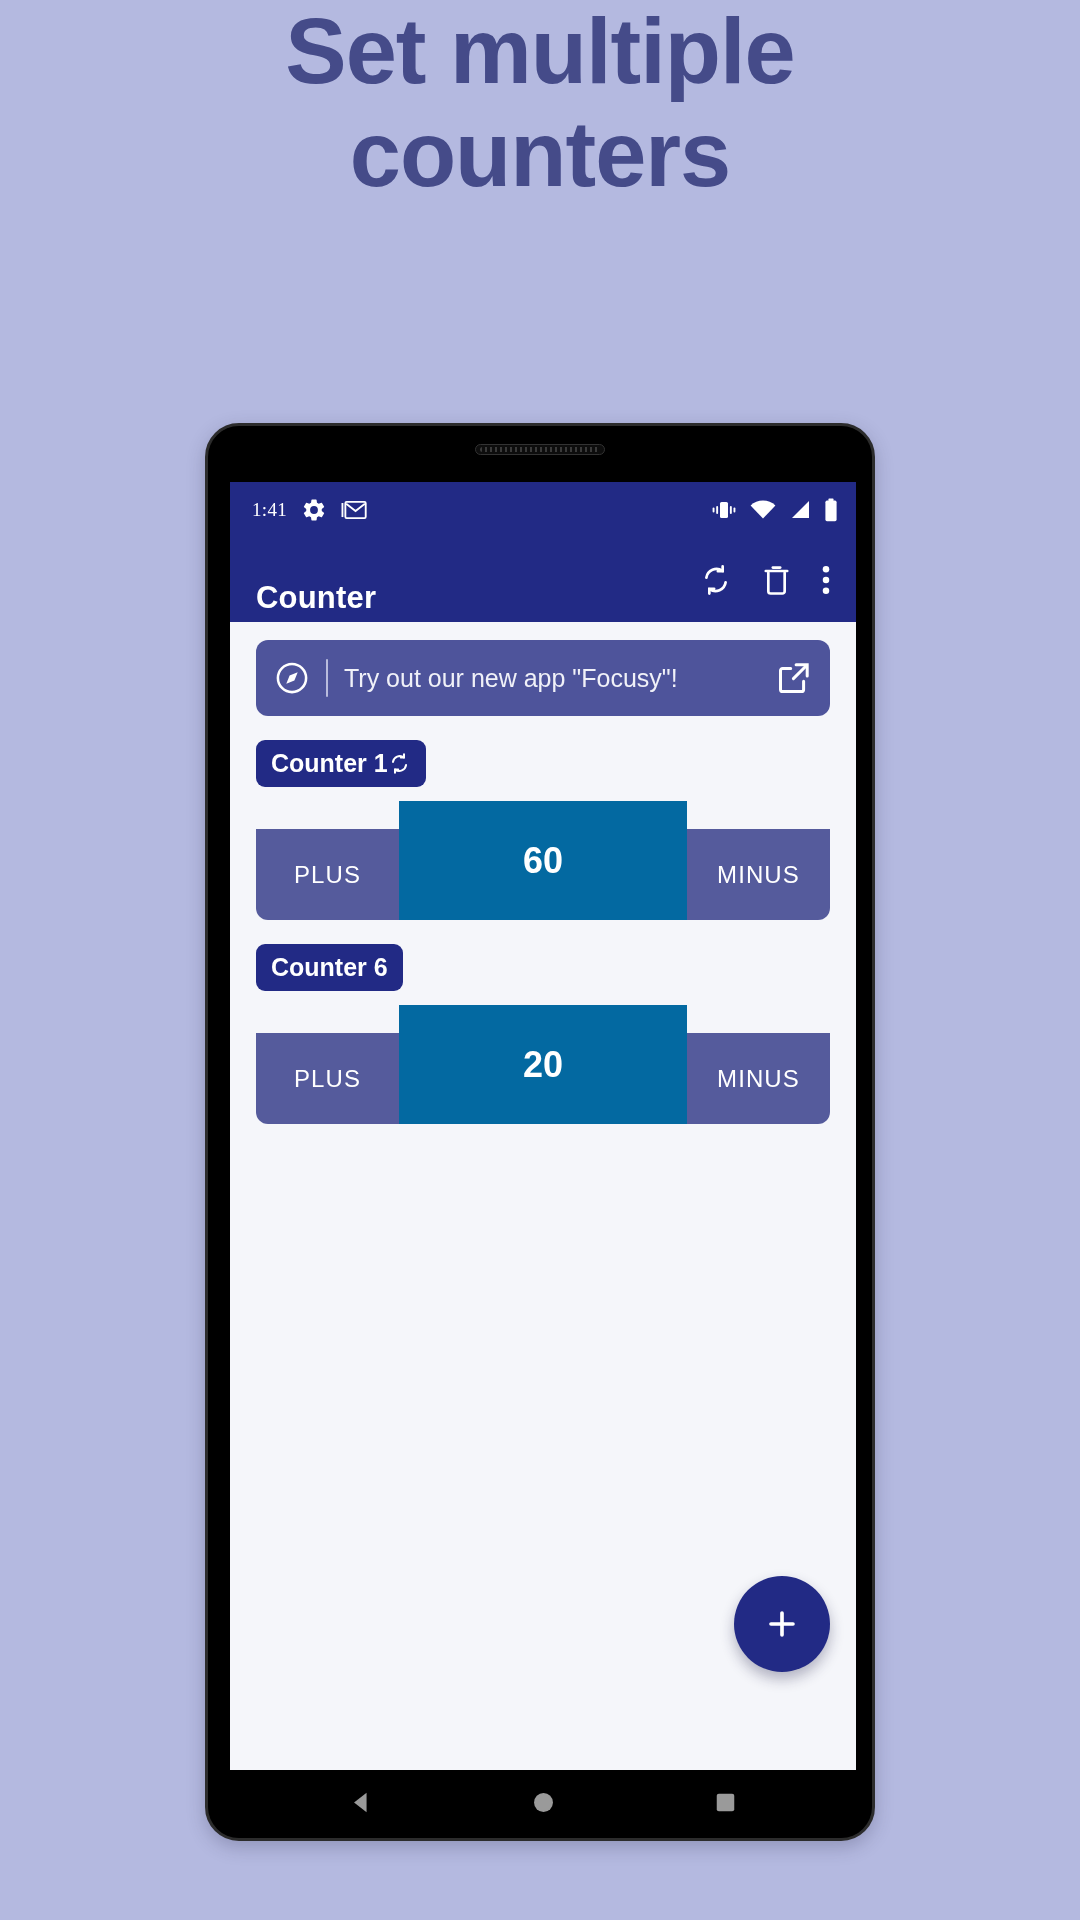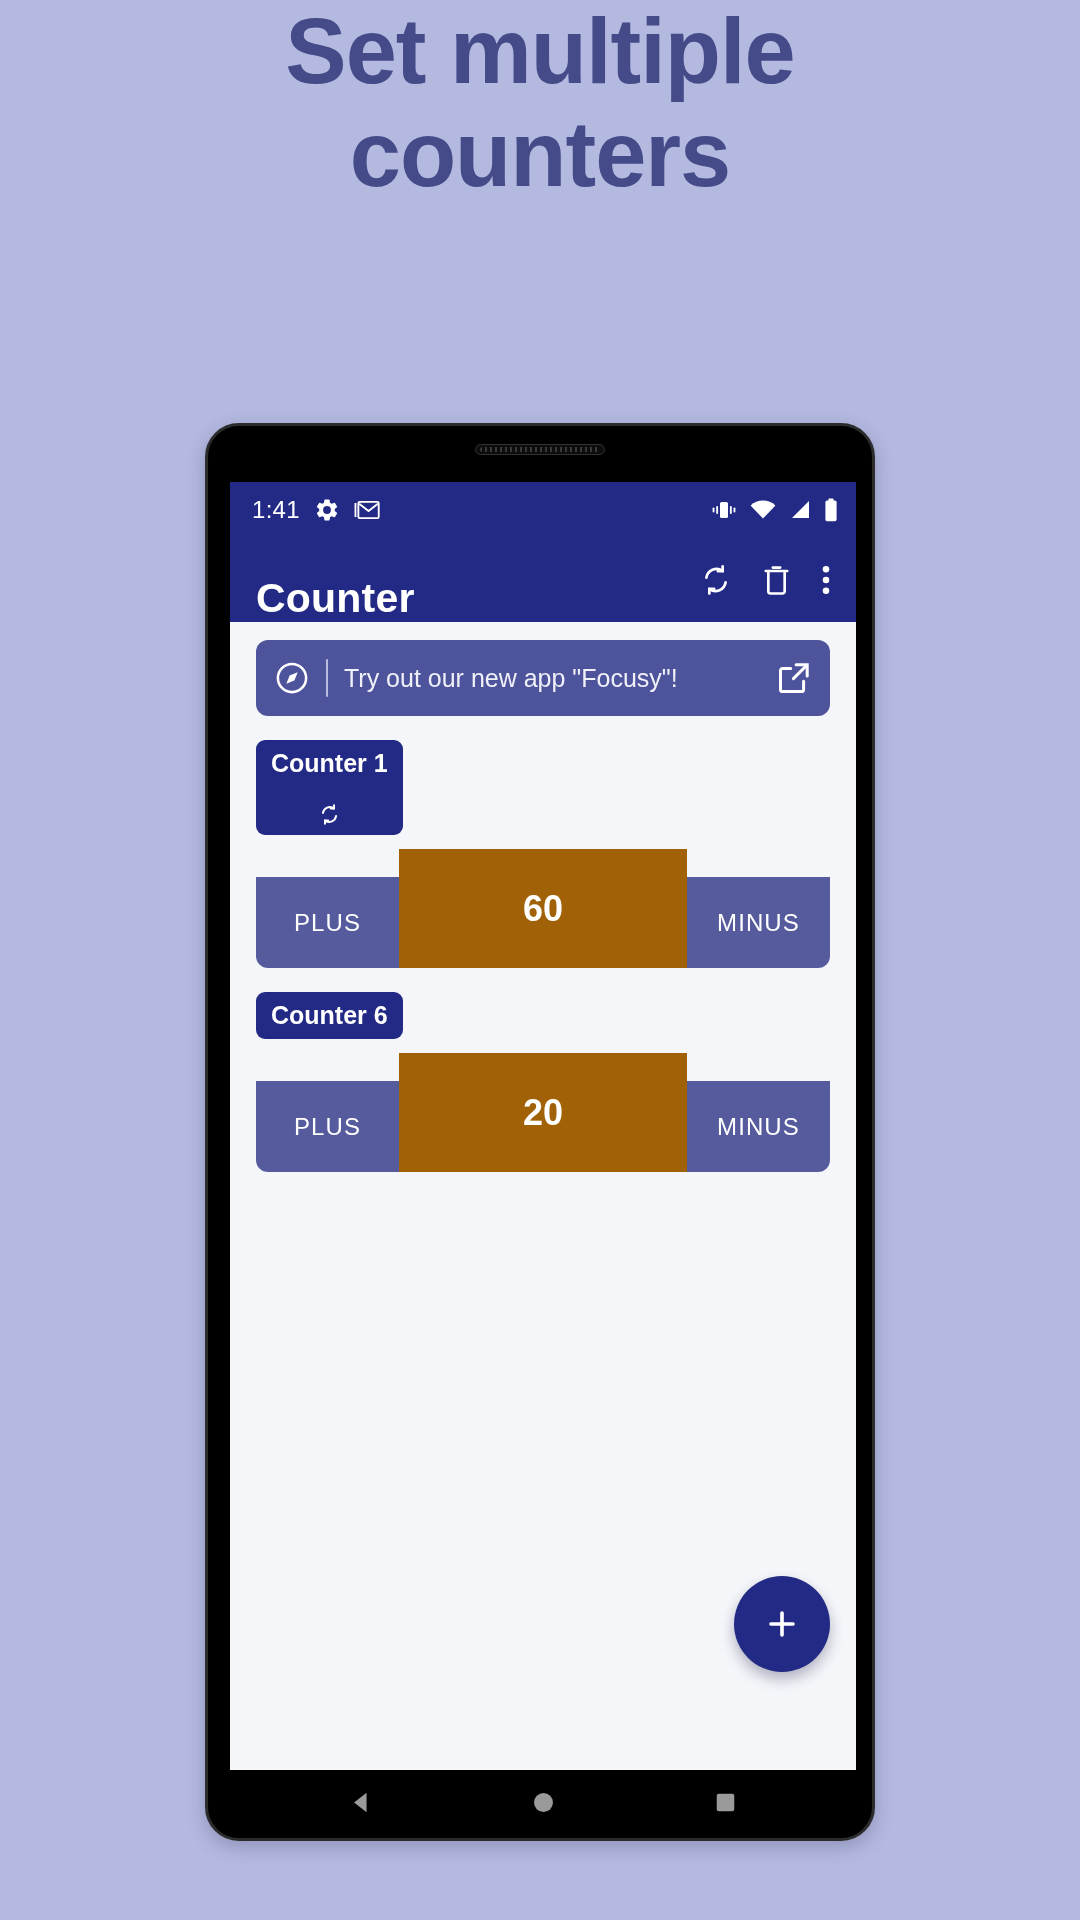--- a/index.html
+++ b/index.html
@@ -88,42 +88,43 @@
     align-items: center;
     padding: 0 18px 0 22px;
     color: #ffffff;
   }
   .status-left {
     display: flex;
     align-items: center;
     gap: 14px;
   }
   .status-time {
-    font-size: 24px;
+    font-size: 19px;
     letter-spacing: 0.3px;
+    font-family: Liberation Serif, serif;
   }
   .status-right {
     margin-left: auto;
     display: flex;
     align-items: center;
     gap: 13px;
   }
   .sicon { display: block; }
 
   
   .appbar {
     height: 84px;
     background: #222a85;
     display: flex;
     align-items: center;
     padding: 0 16px 0 26px;
   }
   .app-title {
     color: #ffffff;
-    font-size: 41px;
+    font-size: 31px;
     font-weight: bold;
     letter-spacing: 0.2px;
     margin-top: 36px;
   }
   .appbar-actions {
     margin-left: auto;
     display: flex;
     align-items: center;
     gap: 28px;
     padding-right: 8px;
@@ -158,29 +159,28 @@
     color: #f0f1f8;
     font-size: 25px;
     flex: 1;
     white-space: nowrap;
   }
 
   
   .chip {
     display: inline-flex;
     align-items: center;
-    gap: 25px;
+    gap: 0;
     background: #222a85;
     color: #ffffff;
     border-radius: 9px;
     padding: 9px 15px;
     font-size: 25px;
     font-weight: bold;
     margin-top: 24px;
-    flex-direction: column;
   }
 
   
   .counter-row {
     margin-top: 14px;
     height: 119px;
     display: flex;
     border-radius: 12px;
     overflow: hidden;
   }
@@ -191,21 +191,21 @@
     display: flex;
     align-items: center;
     justify-content: center;
     font-size: 24px;
     letter-spacing: 1.1px;
     cursor: pointer;
     margin-top: 28px;
   }
   .btn-value {
     flex: 1;
-    background: #a16207;
+    background: #0369a1;
     color: #ffffff;
     display: flex;
     align-items: center;
     justify-content: center;
     font-size: 36px;
     font-weight: bold;
     cursor: pointer;
   }
 
   

